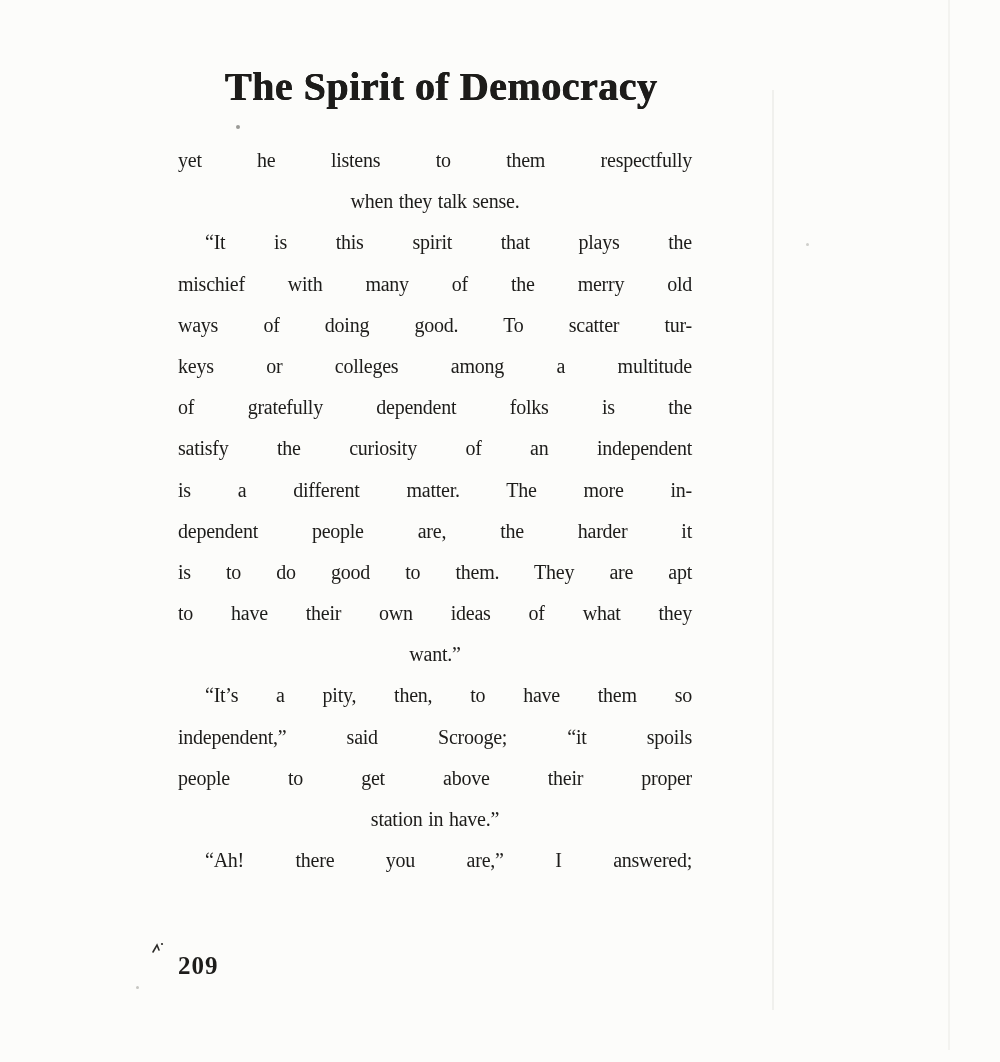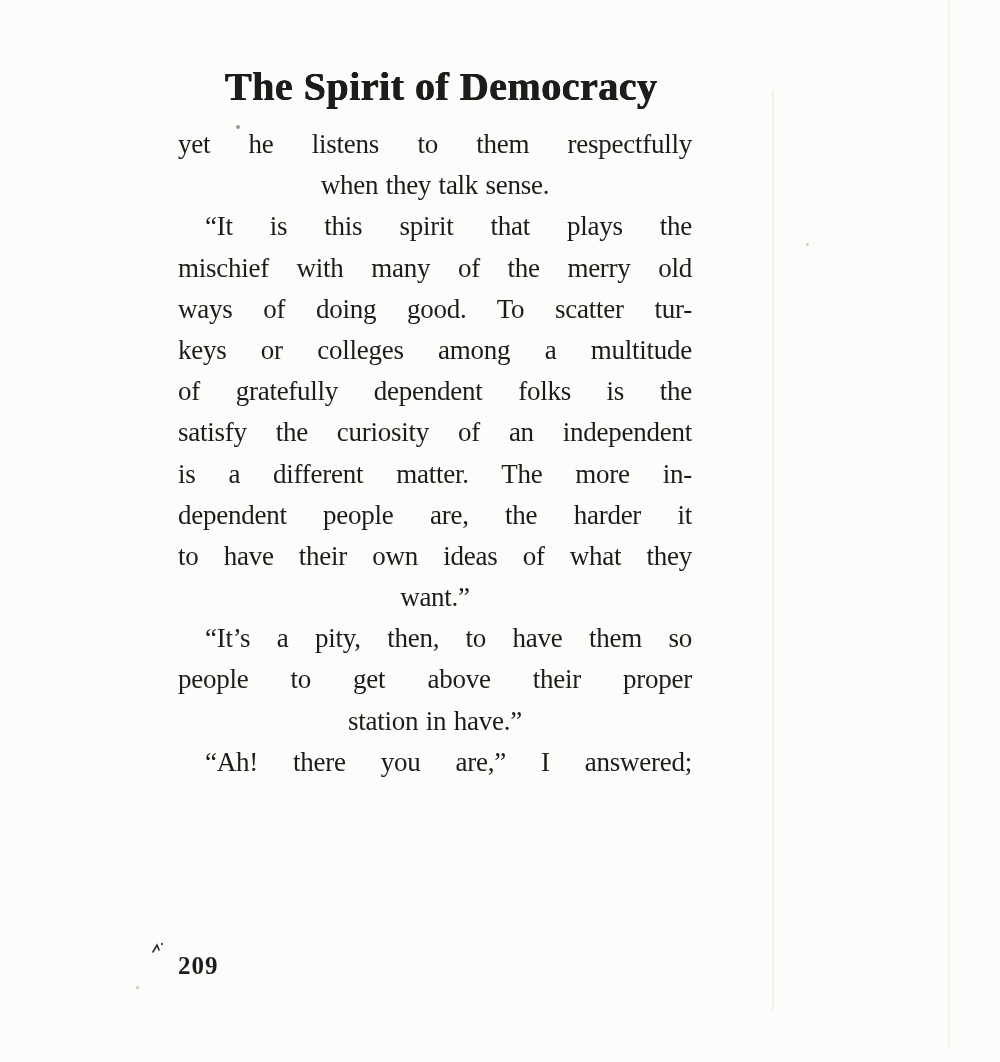--- a/index.html
+++ b/index.html
@@ -41,23 +41,23 @@
     font-weight: bold;
     letter-spacing: 0.5px;
     
     text-shadow: 0.7px 0 0 currentColor, 0 0.4px 0 currentColor;
     white-space: nowrap;
   }
 
   .text-block {
     position: absolute;
     left: 178px;
-    top: 124px;
+    top: 140px;
     width: 514px;
-    font-size: 27px;
+    font-size: 20px;
     letter-spacing: -0.25px;
     word-spacing: 1px;
   }
   .line {
     height: 41.2px;
     line-height: 41.2px;
     white-space: nowrap;
     text-align: center;
   }
   .line.j {
@@ -112,23 +112,25 @@
     <div class="line j">yet he listens to them respectfully</div>
     <div class="line">when they talk sense.</div>
     <div class="line j indent">“It is this spirit that plays the</div>
     <div class="line j">mischief with many of the merry old</div>
     <div class="line j">ways of doing good. To scatter tur-</div>
     <div class="line j">keys or colleges among a multitude</div>
     <div class="line j">of gratefully dependent folks is the</div>
     <div class="line j">satisfy the curiosity of an independent</div>
     <div class="line j">is a different matter. The more in-</div>
     <div class="line j">dependent people are, the harder it</div>
+    <div class="line j">is to do good to them. They are apt</div>
     <div class="line j">to have their own ideas of what they</div>
     <div class="line">want.”</div>
     <div class="line j indent">“It’s a pity, then, to have them so</div>
+    <div class="line j">independent,” said Scrooge; “it spoils</div>
     <div class="line j">people to get above their proper</div>
     <div class="line">station in have.”</div>
     <div class="line j indent">“Ah! there you are,” I answered;</div>
   </div>
 
   <div class="page-number">209</div>
 
   <div class="ink-smudge">
     <svg width="16" height="14" viewBox="0 0 16 14">
       <path d="M2 11 L6 4 L8 9" fill="none" stroke="#2c2b29" stroke-width="1.6" stroke-linecap="round"></path>

